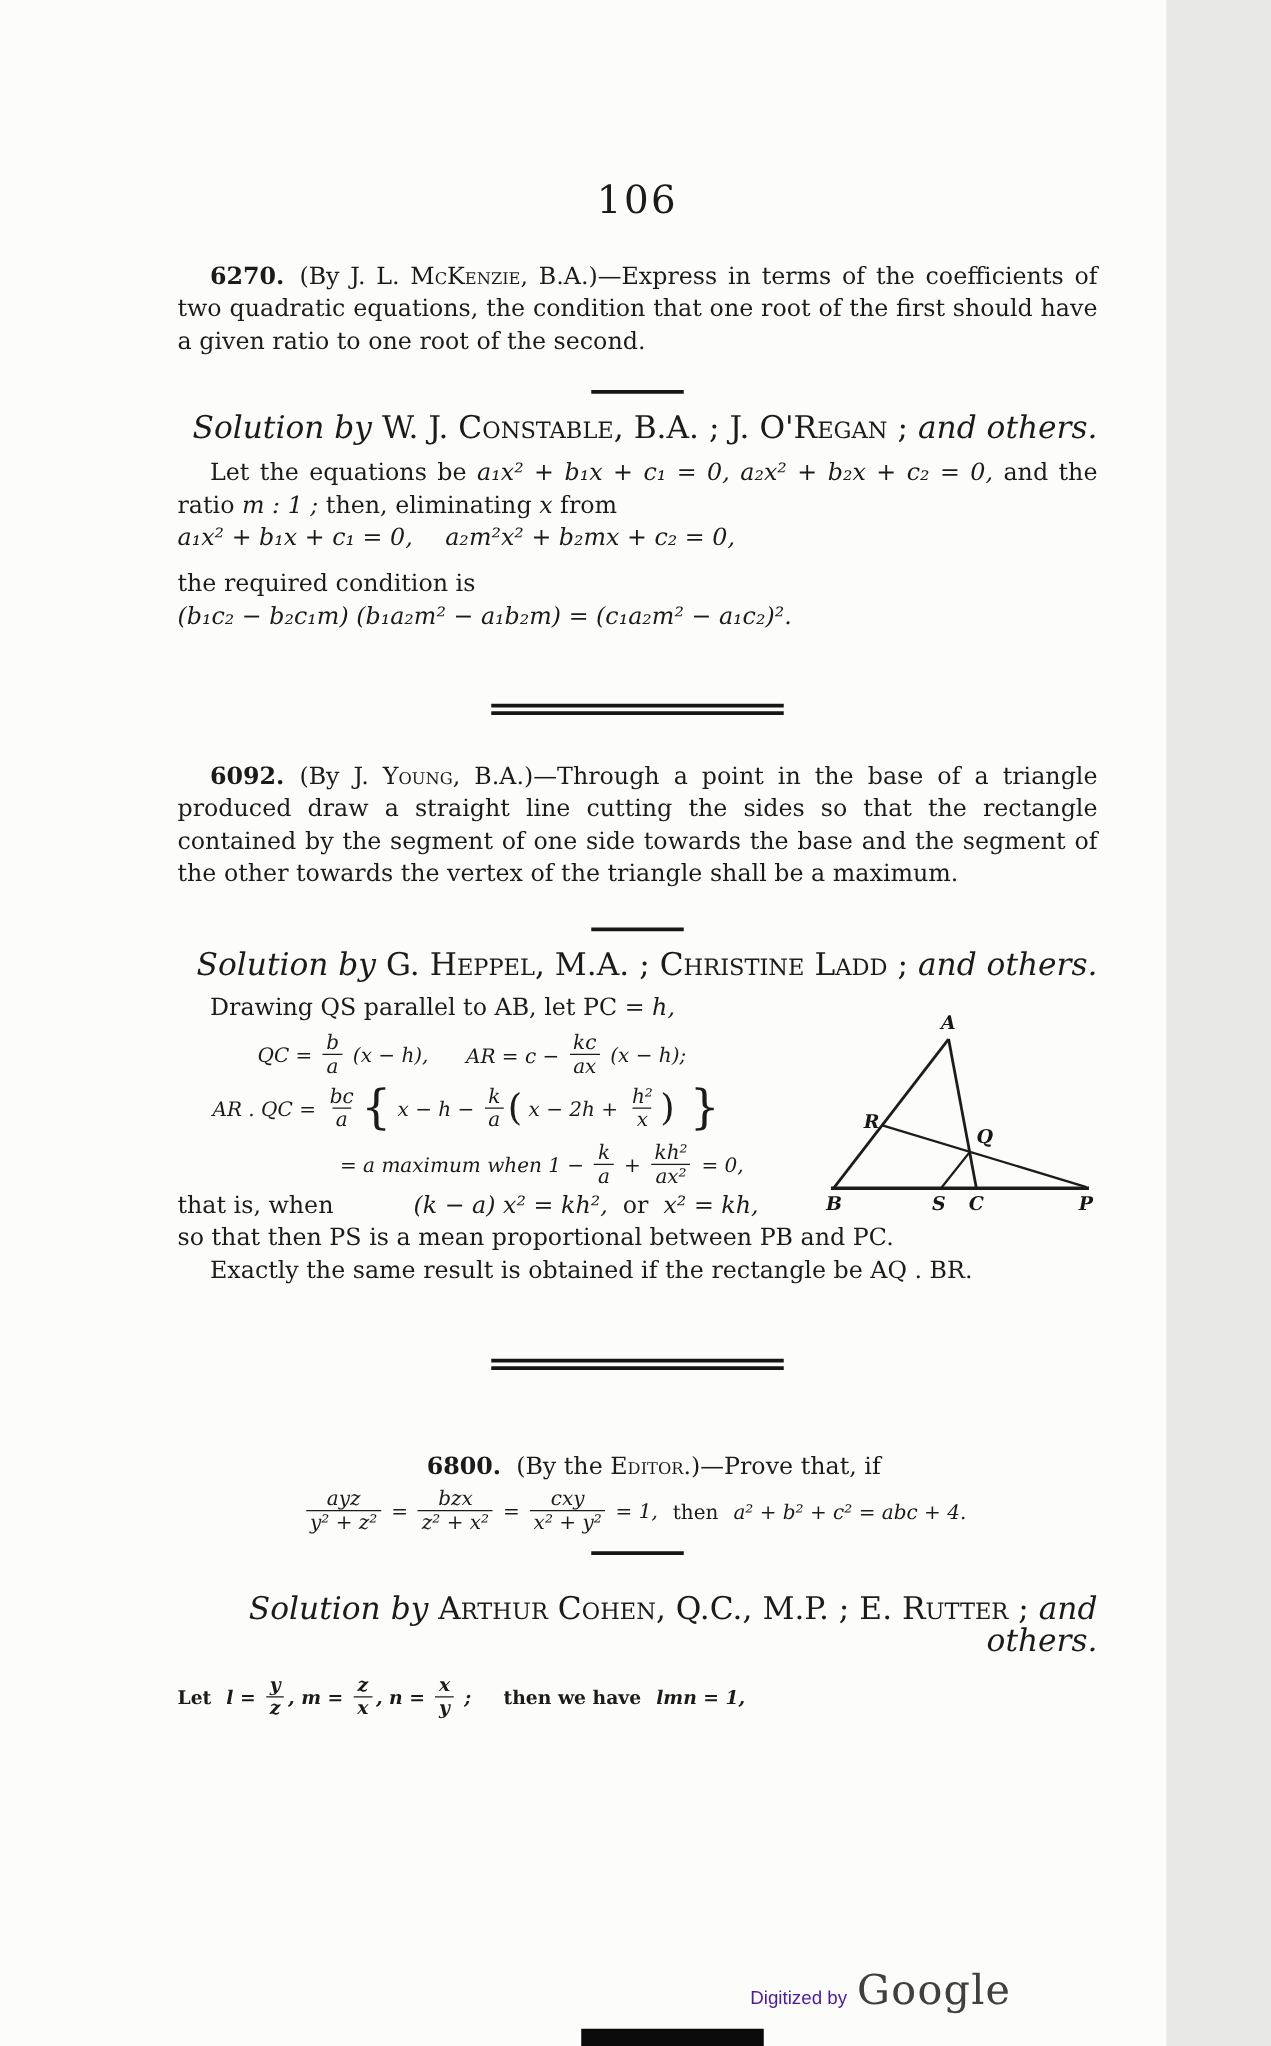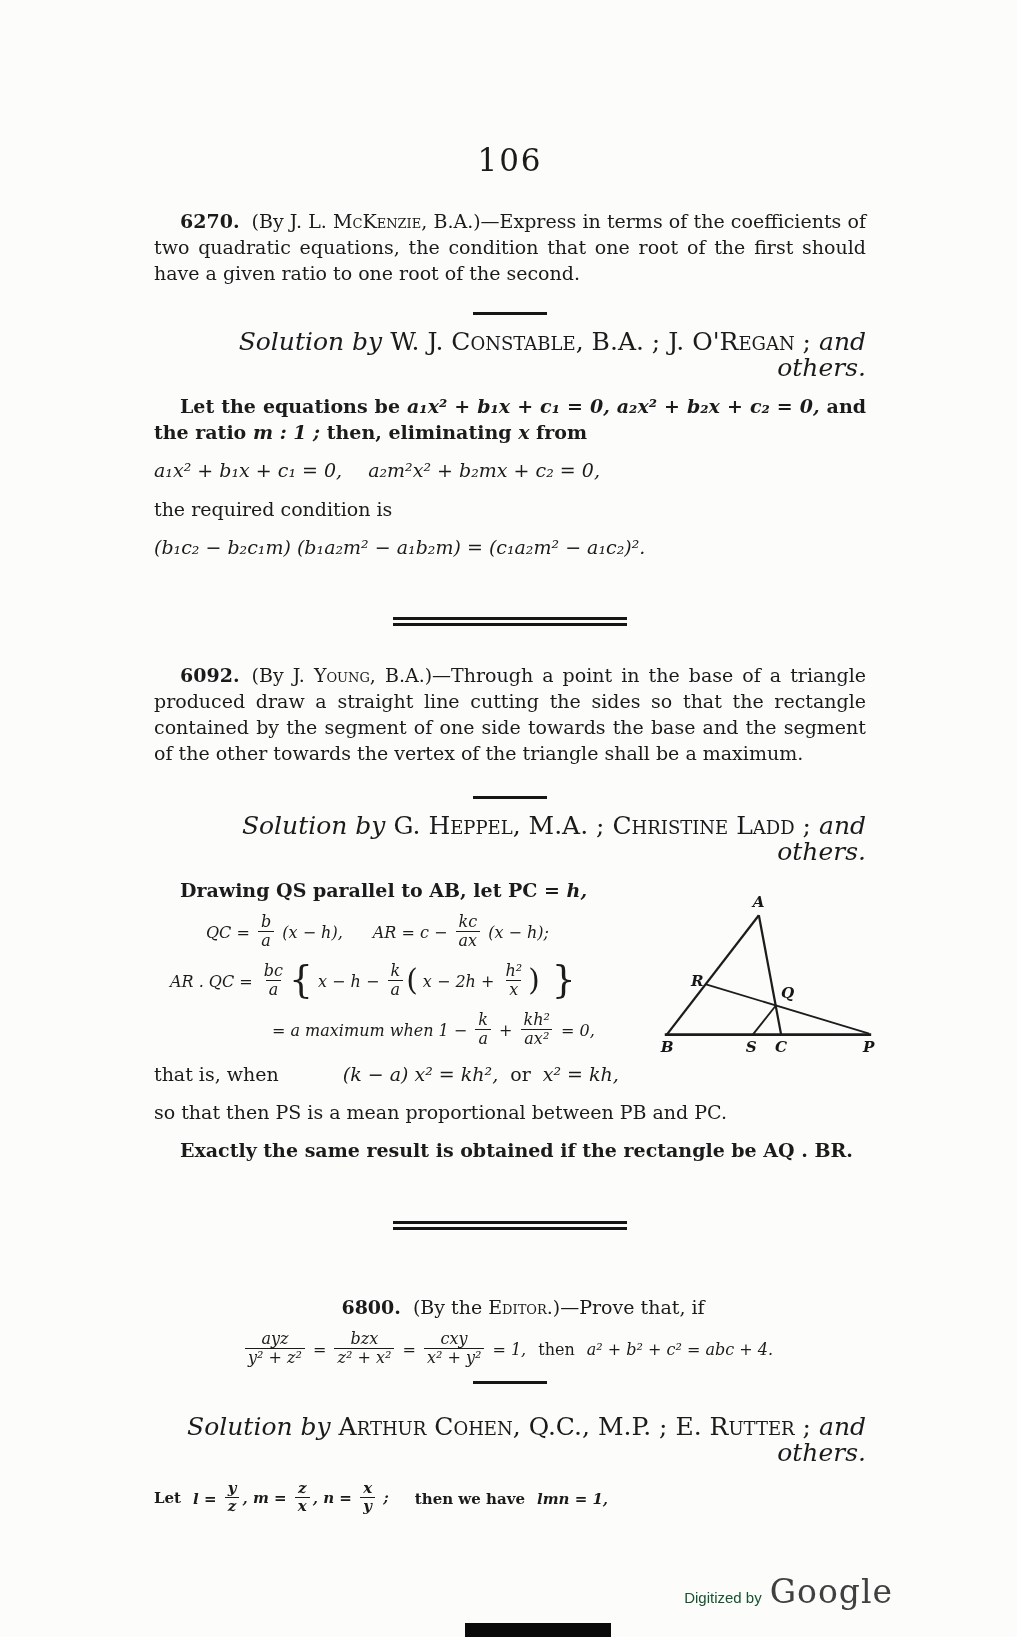--- a/index.html
+++ b/index.html
@@ -1,37 +1,37 @@
 <!DOCTYPE html>
 <html><head>
 <meta charset="utf-8">
 <style>
   html,body{margin:0;padding:0;background:#e8e8e6;}
-  .page{position:relative;width:1017px;height:1637px;background:#fcfcfb;overflow:hidden;
+  .page{position:relative;width:933px;height:1637px;background:#fcfcfb;overflow:hidden;
         font-family:"DejaVu Serif","Liberation Serif",serif;color:#1b1b1b;}
   .content{position:absolute;left:142px;top:0;width:736px;}
-  p{margin:12px;}
+  p{margin:0;}
   .pageno{padding-top:142px;text-align:center;font-size:31px;letter-spacing:2px;}
   .sc{font-variant:small-caps;}
   .it{font-style:italic;}
   .m{font-style:italic;}
   .stmt{margin-top:30px;font-size:19px;line-height:26px;text-align:justify;text-indent:26px;}
   .stmt .pnum{font-weight:bold;margin-right:12px;font-style:normal;}
   .s6092{margin-top:36px;}
   .s6800{margin-top:64px;text-align:center;}
   .rule{width:74px;height:3px;background:#161616;margin:26px auto 0;}
   .r2{margin-top:30px;}
   .r3{margin-top:12px;}
   .dbl{width:234px;height:3px;border-top:3px solid #161616;border-bottom:3px solid #161616;
        margin:56px auto 0;box-sizing:content-box;}
   .d2{margin-top:58px;}
   .byline{margin-top:14px;text-align:right;font-size:25px;line-height:26px;}
   .b6800{margin-top:30px;}
   .para{margin-top:10px;font-size:19px;line-height:26px;text-align:justify;}
-  .ind{text-indent:26px;font-weight:bold;}
+  .ind{text-indent:26px;}
   .eqc{font-size:19px;line-height:27px;text-align:left;}
   .eq{font-size:16px;line-height:27px;margin-top:4px;}
   .solbody{position:relative;margin-top:8px;font-size:19px;line-height:26px;}
   .line{line-height:26px;}
   .frac{display:inline-flex;flex-direction:column;align-items:center;vertical-align:middle;
         line-height:1.12;font-style:italic;margin:0 3px;position:relative;top:-2px;}
   .frac .den{border-top:1.5px solid #1b1b1b;padding:0 3px;}
   .frac .num{padding:0 3px;}
   .brace{font-size:235%;font-weight:400;font-style:normal;vertical-align:middle;line-height:0;position:relative;top:-3px;}
   .paren{font-size:185%;font-weight:400;font-style:normal;vertical-align:middle;line-height:0;position:relative;top:-2px;}
@@ -39,21 +39,21 @@
   .gapM{margin-left:26px;}
   .gapL{margin-left:30px;}
   .eq1i{margin-left:64px;margin-top:8px;}
   .eq2i{margin-left:28px;margin-top:6px;}
   .eq3i{margin-left:130px;margin-top:8px;}
   .eq6800{margin-left:100px;margin-top:6px;}
   .l6800{margin-top:16px;font-size:15px;font-weight:bold;}
   .fig{position:absolute;right:-10px;top:16px;width:234px;height:172px;}
   .figlabel text{font-family:"DejaVu Serif",serif;font-size:15px;font-weight:bold;font-style:italic;fill:#161616;}
   .watermark{position:absolute;right:124px;bottom:26px;display:flex;align-items:baseline;}
-  .wm-pre{font-family:"Liberation Sans","DejaVu Sans",sans-serif;font-size:15px;color:#14532d;}
+  .wm-pre{font-family:"Liberation Sans","DejaVu Sans",sans-serif;font-size:15px;color:#4c1d95;}
   .wm-brand{font-family:"DejaVu Serif",serif;font-size:33px;color:#404040;margin-left:8px;letter-spacing:1px;}
   .scanbar{position:absolute;left:465px;bottom:0;width:146px;height:14px;background:#0a0a0a;}
 </style>
 </head>
 <body>
 
 <div class="page">
   <div class="content">
 
     <div class="pageno">106</div>

